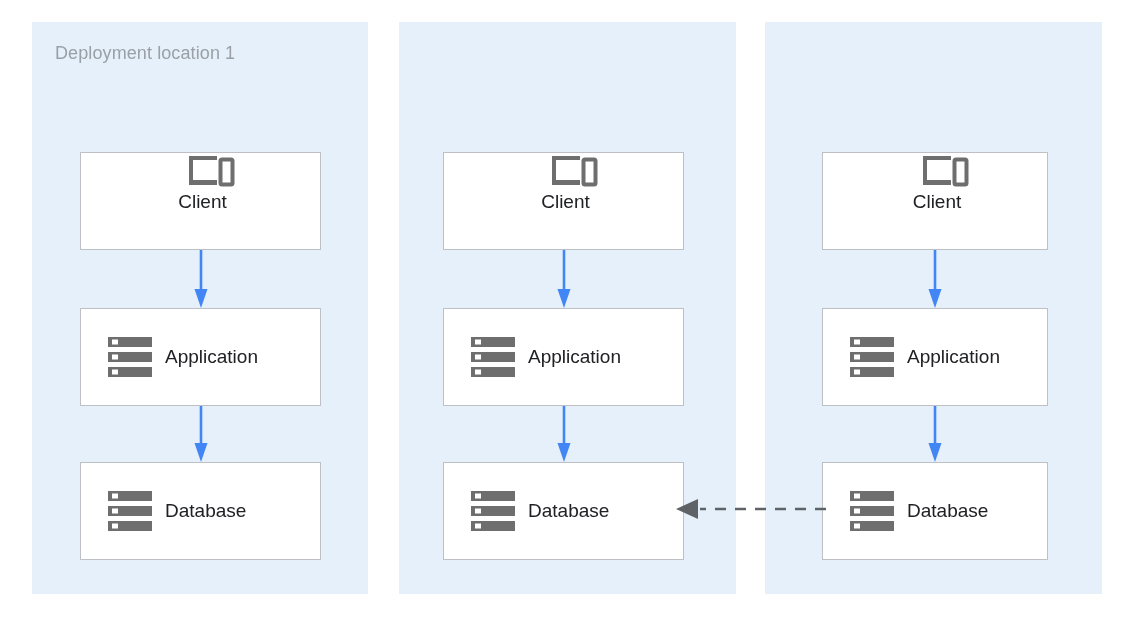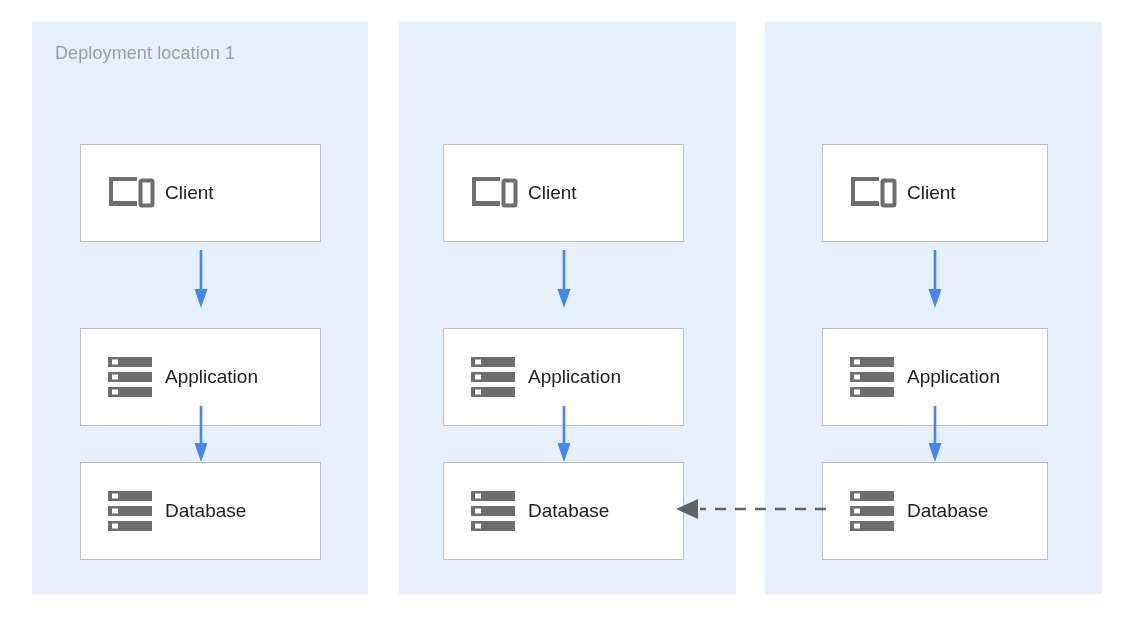--- a/index.html
+++ b/index.html
@@ -74,22 +74,22 @@
     margin-left: 4px;
   }
 
   
   .col-1 { left: 80px; }
   .col-2 { left: 443px; }
   .col-3 { left: 822px; }
   .col-3.wide { width: 226px; }
 
   
-  .row-client { top: 144px; }
-  .row-app    { top: 308px; margin-top: 20px; }
+  .row-client { top: 152px; flex-direction: column; }
+  .row-app    { top: 308px; }
   .row-db     { top: 462px; }
 
   
   .arrow-v {
     position: absolute;
     width: 14px;
   }
   .av-1 { left: 194px; }
   .av-2 { left: 557px; }
   .av-3 { left: 928px; }

